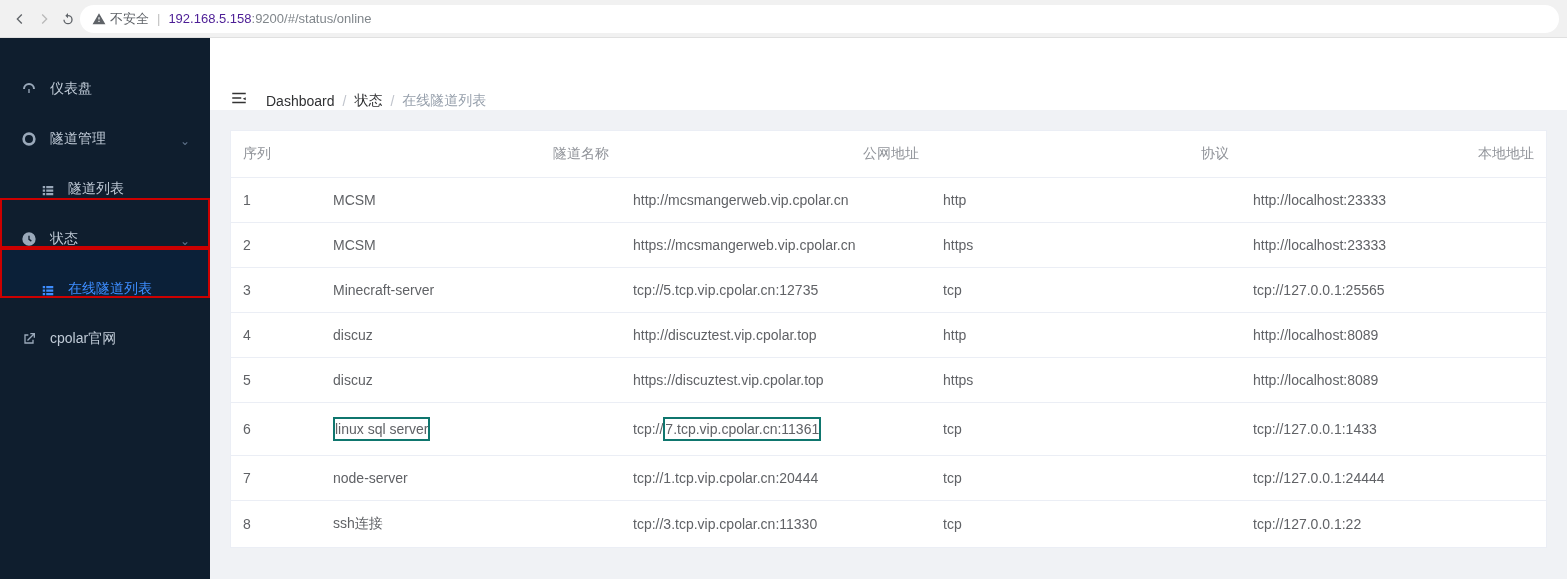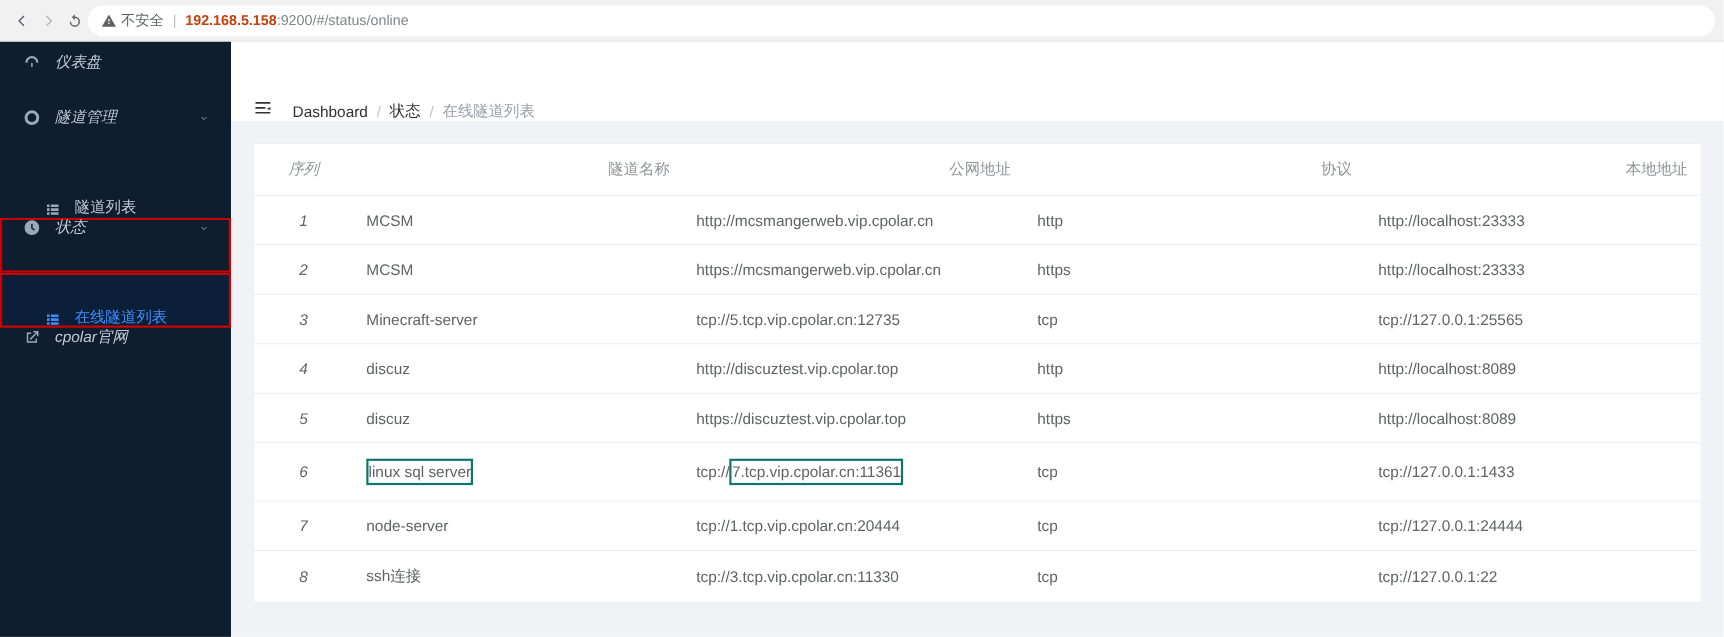--- a/index.html
+++ b/index.html
@@ -32,44 +32,43 @@
     display: flex;
     align-items: center;
     padding: 0 12px;
     gap: 8px;
     color: #5f6368;
     font-size: 13px;
   }
   .address-bar .warn { display: flex; align-items: center; gap: 4px; color: #5f6368; }
   .address-bar .warn svg { width: 14px; height: 14px; }
   .address-bar .divider { color: #c0c0c0; }
-  .address-bar .url-host { color: #c2410c; font-weight: bold; }
+  .address-bar .url-host { color: #4c1d95; }
   .address-bar .url-path { color: #80868b; }
 
   
   .app { flex: 1; display: flex; min-height: 0; }
   .sidebar {
     width: 210px;
     background: #0f1e2e;
     color: #c5d1df;
     display: flex;
     flex-direction: column;
     padding-top: 10px;
     position: relative;
   }
   .side-item {
     display: flex;
-    align-items: flex-start;
+    align-items: flex-end;
     height: 50px;
     padding: 0 20px;
     gap: 12px;
     cursor: pointer;
     color: #bfcad6;
     font-size: 14px;
-    font-style: italic;
   }
   .side-item .icon { width: 18px; height: 18px; display: flex; align-items: center; justify-content: center; }
   .side-item .icon svg { width: 16px; height: 16px; fill: #9aa9ba; }
   .side-item .caret { margin-left: auto; color: #5f728a; font-size: 12px; }
   .side-sub {
     display: flex;
     align-items: flex-end;
     height: 50px;
     padding: 0 20px 0 40px;
     gap: 12px;
@@ -118,21 +117,21 @@
   tbody td {
     border-bottom: 1px solid #ebeef5;
     padding: 14px 12px;
     color: #606266;
     font-size: 14px;
     white-space: nowrap;
     overflow: hidden;
     text-overflow: ellipsis;
   }
   tbody tr:last-child td { border-bottom: none; }
-  .col-seq { width: 90px; text-align: center; font-style: italic; }
+  .col-seq { width: 90px; text-align: left; }
   .col-name { width: 300px; }
   .col-pub  { width: 310px; }
   .col-proto{ width: 310px; }
   .col-local{ width: auto; }
   .red-box { border: 2px solid #0f766e; padding: 2px 0; display: inline-block; }
 </style>
 </head>
 <body>
 
 <div class="chrome-bar">

